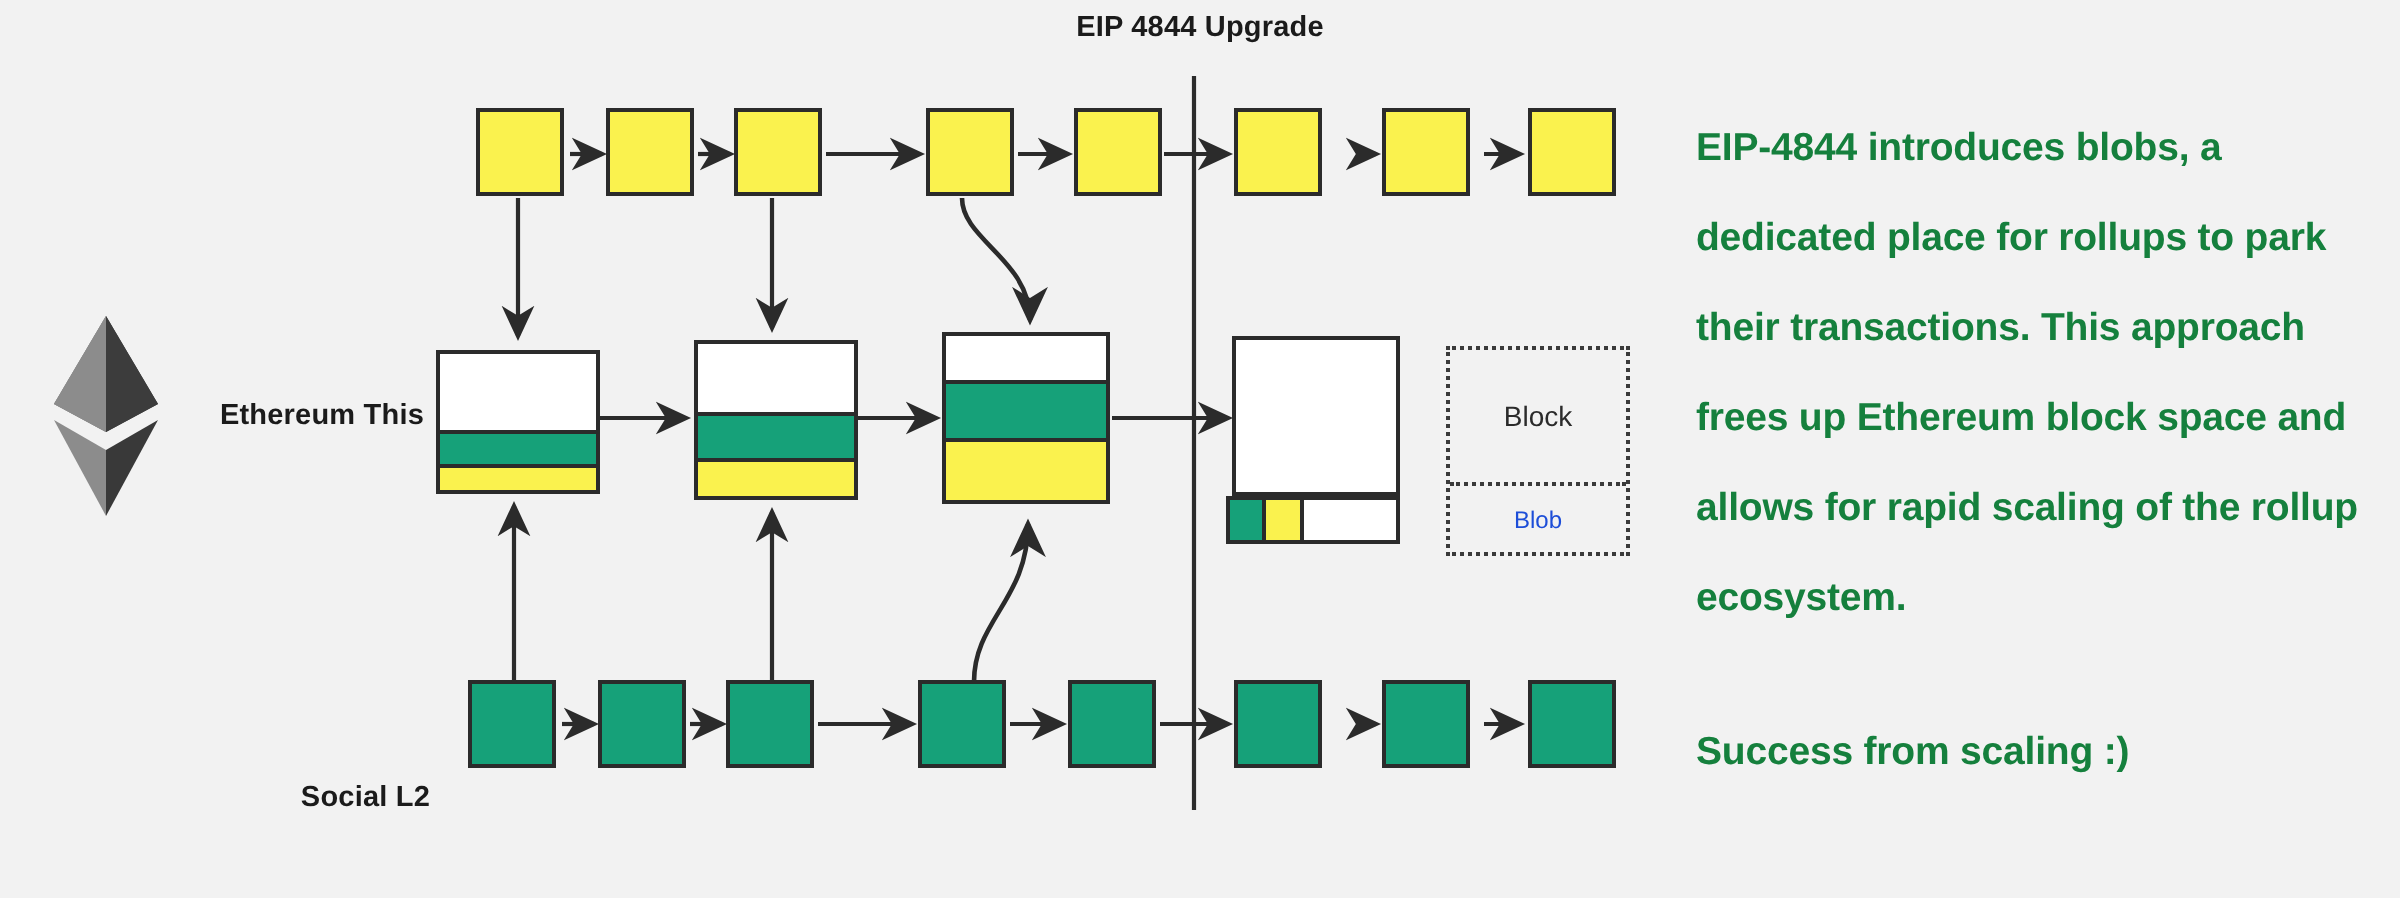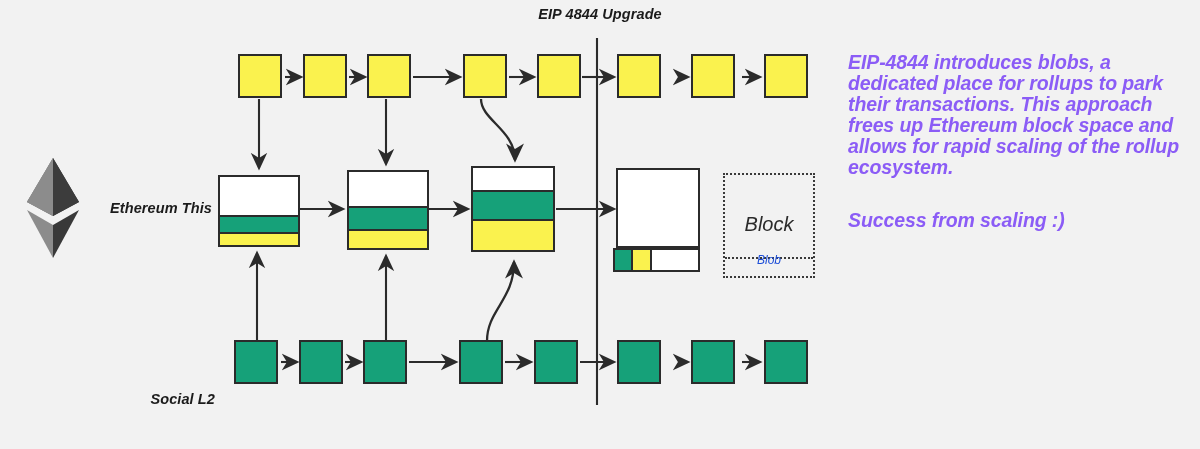--- a/index.html
+++ b/index.html
@@ -11,21 +11,20 @@
     height: 449px;
     background: #f2f2f2;
     font-family: "Liberation Sans", sans-serif;
     overflow: hidden;
   }
   #stage {
     position: relative;
     width: 1124px;
     height: 449px;
     background: #f2f2f2;
-    font-style: italic;
   }
   .svg-layer {
     position: absolute;
     left: 0;
     top: 0;
     width: 1200px;
     height: 449px;
   }
   
   .upgrade-title {
@@ -52,22 +51,22 @@
   #label-social  { left: 30px; top: 351px; width: 185px; margin-top: 40px; }
 
   
   .side-text {
     position: absolute;
     left: 848px;
     top: 52px;
     width: 345px;
     font-size: 19.5px;
     font-weight: bold;
-    line-height: 21px;
-    color: #8b5cf6;
+    line-height: 45px;
+    color: #15803d;
     letter-spacing: -0.1px;
   }
   .side-text p { margin: 0; }
   .side-text p.gap { margin-top: 32px; }
 
   
   .l2block {
     position: absolute;
     box-sizing: border-box;
     border: 2px solid #2b2b2b;
@@ -114,26 +113,26 @@
     top: 173px;
     width: 92px;
     height: 105px;
     box-sizing: border-box;
     border: 2px dotted #3a3a3a;
     background: transparent;
   }
   .legend-block {
     position: absolute;
     left: 0; right: 0;
-    top: 16px;
+    top: 0;
     height: 68px;
     display: flex;
     align-items: center;
     justify-content: center;
-    font-size: 20px;
+    font-size: 14px;
     color: #2b2b2b;
     border-bottom: 2px dotted #3a3a3a;
     box-sizing: border-box;
   }
   .legend-blob {
     position: absolute;
     left: 0; right: 0;
     top: 68px;
     bottom: 0;
     display: flex;

